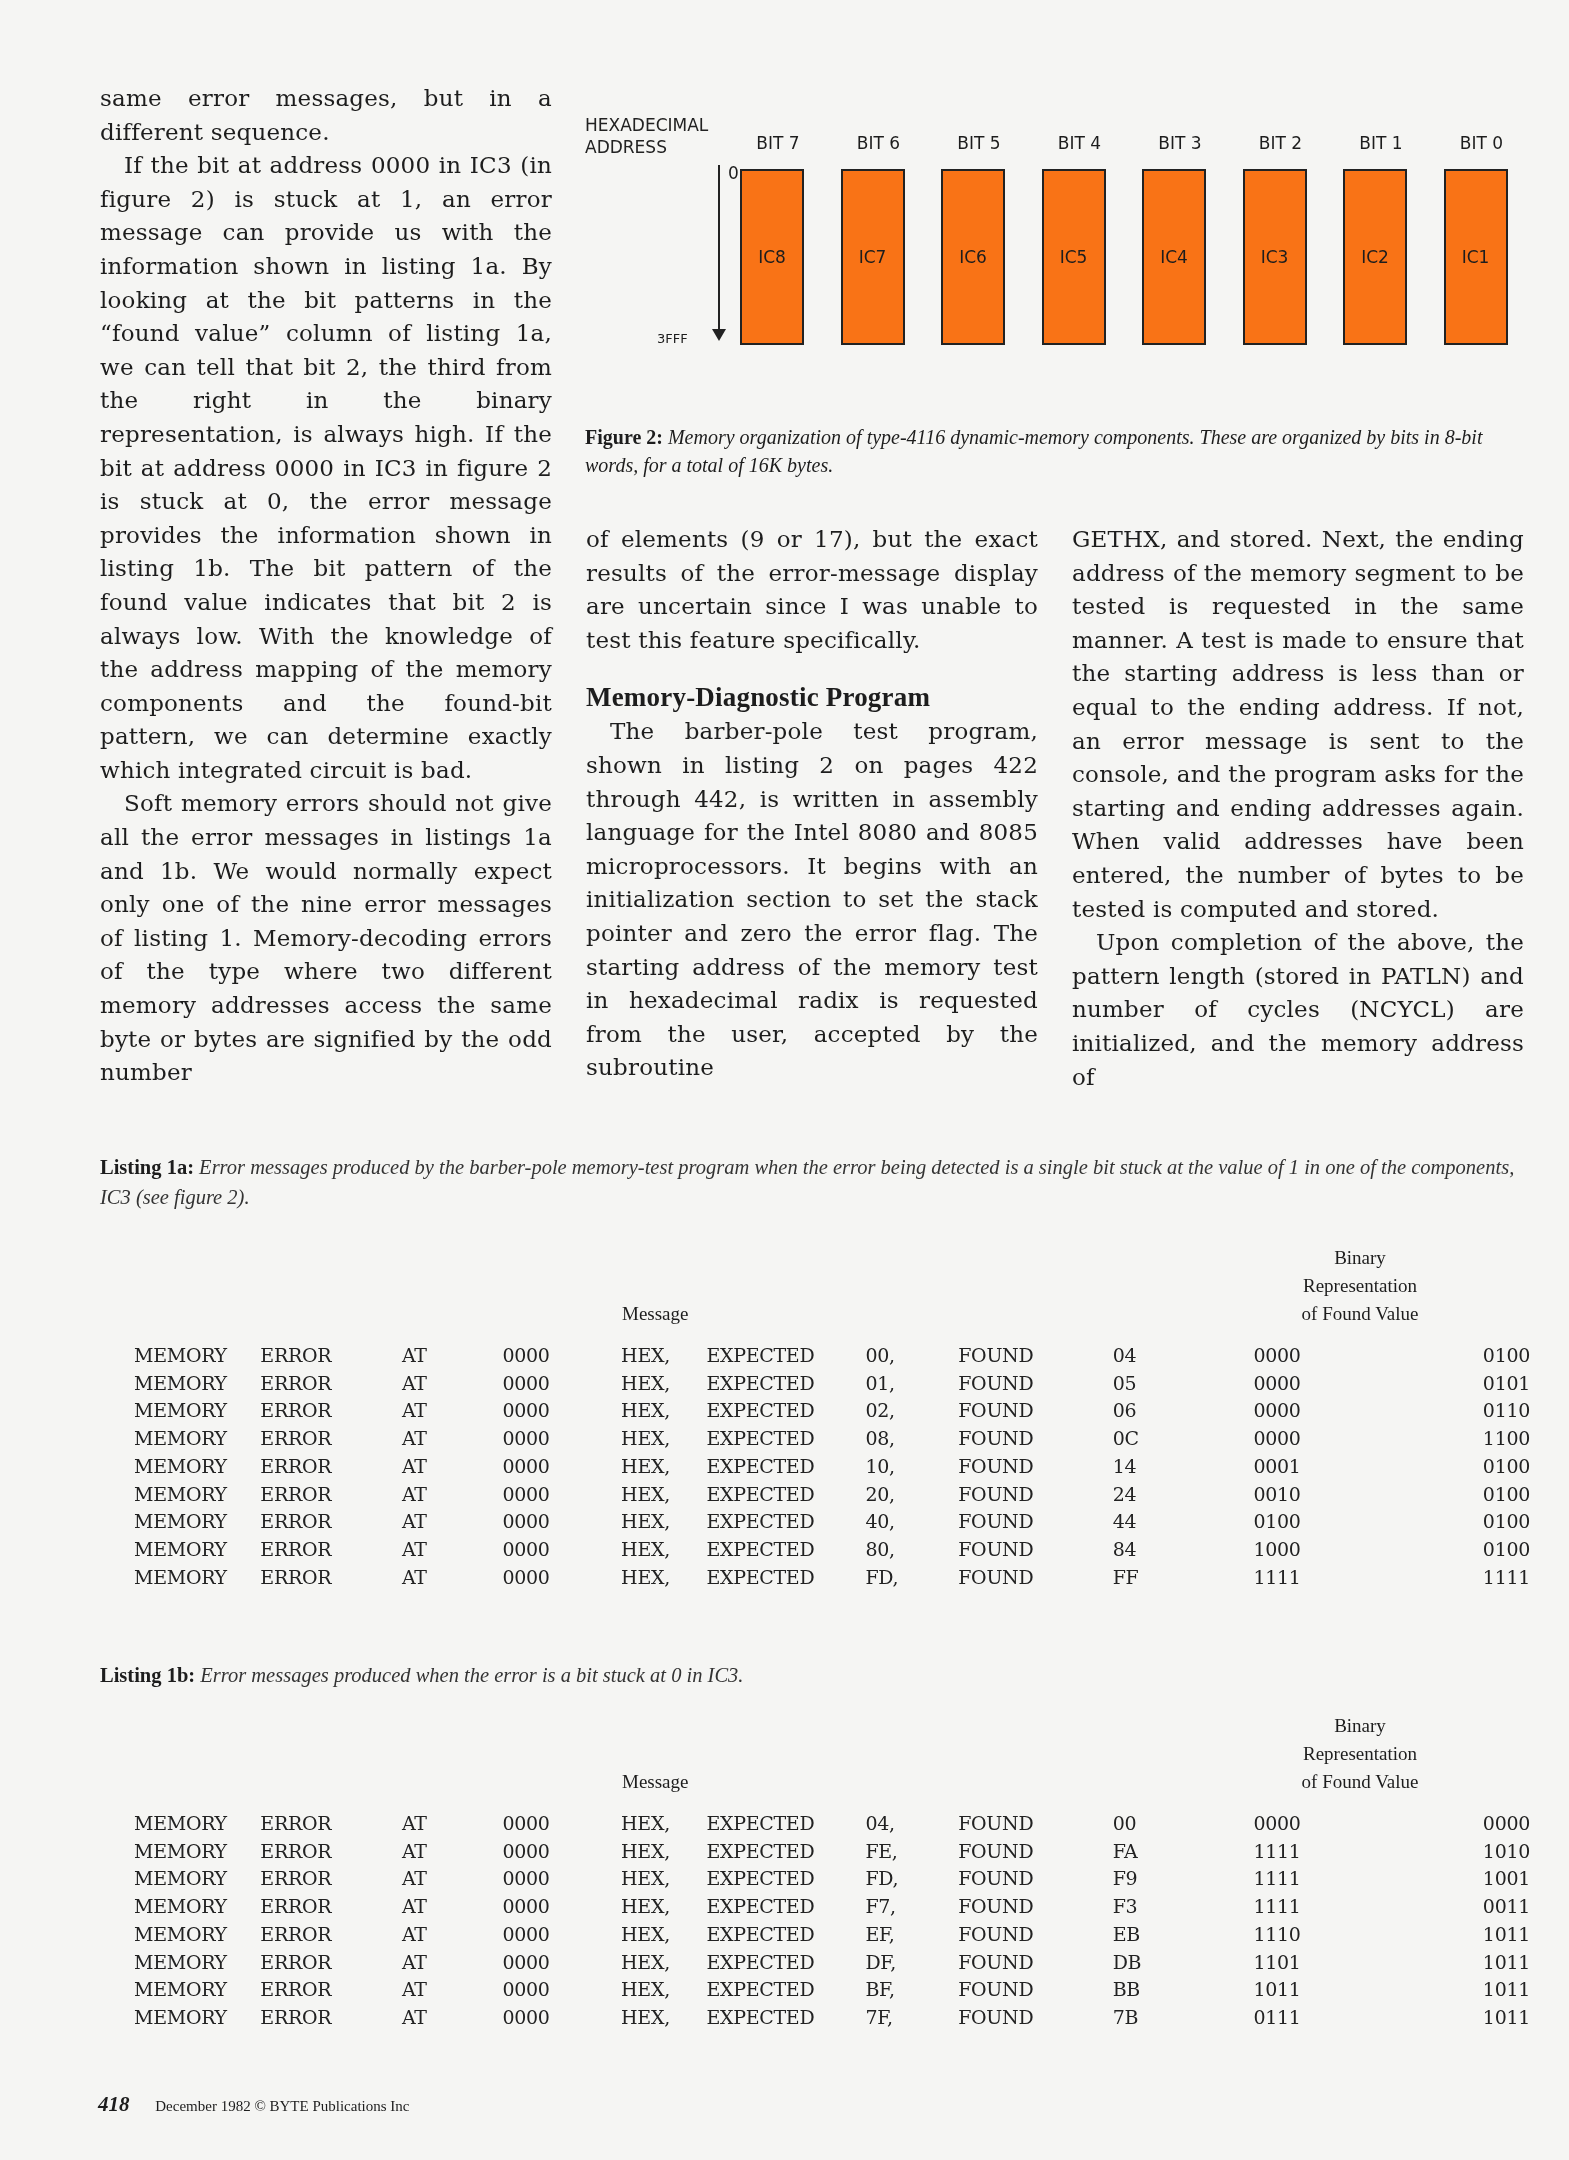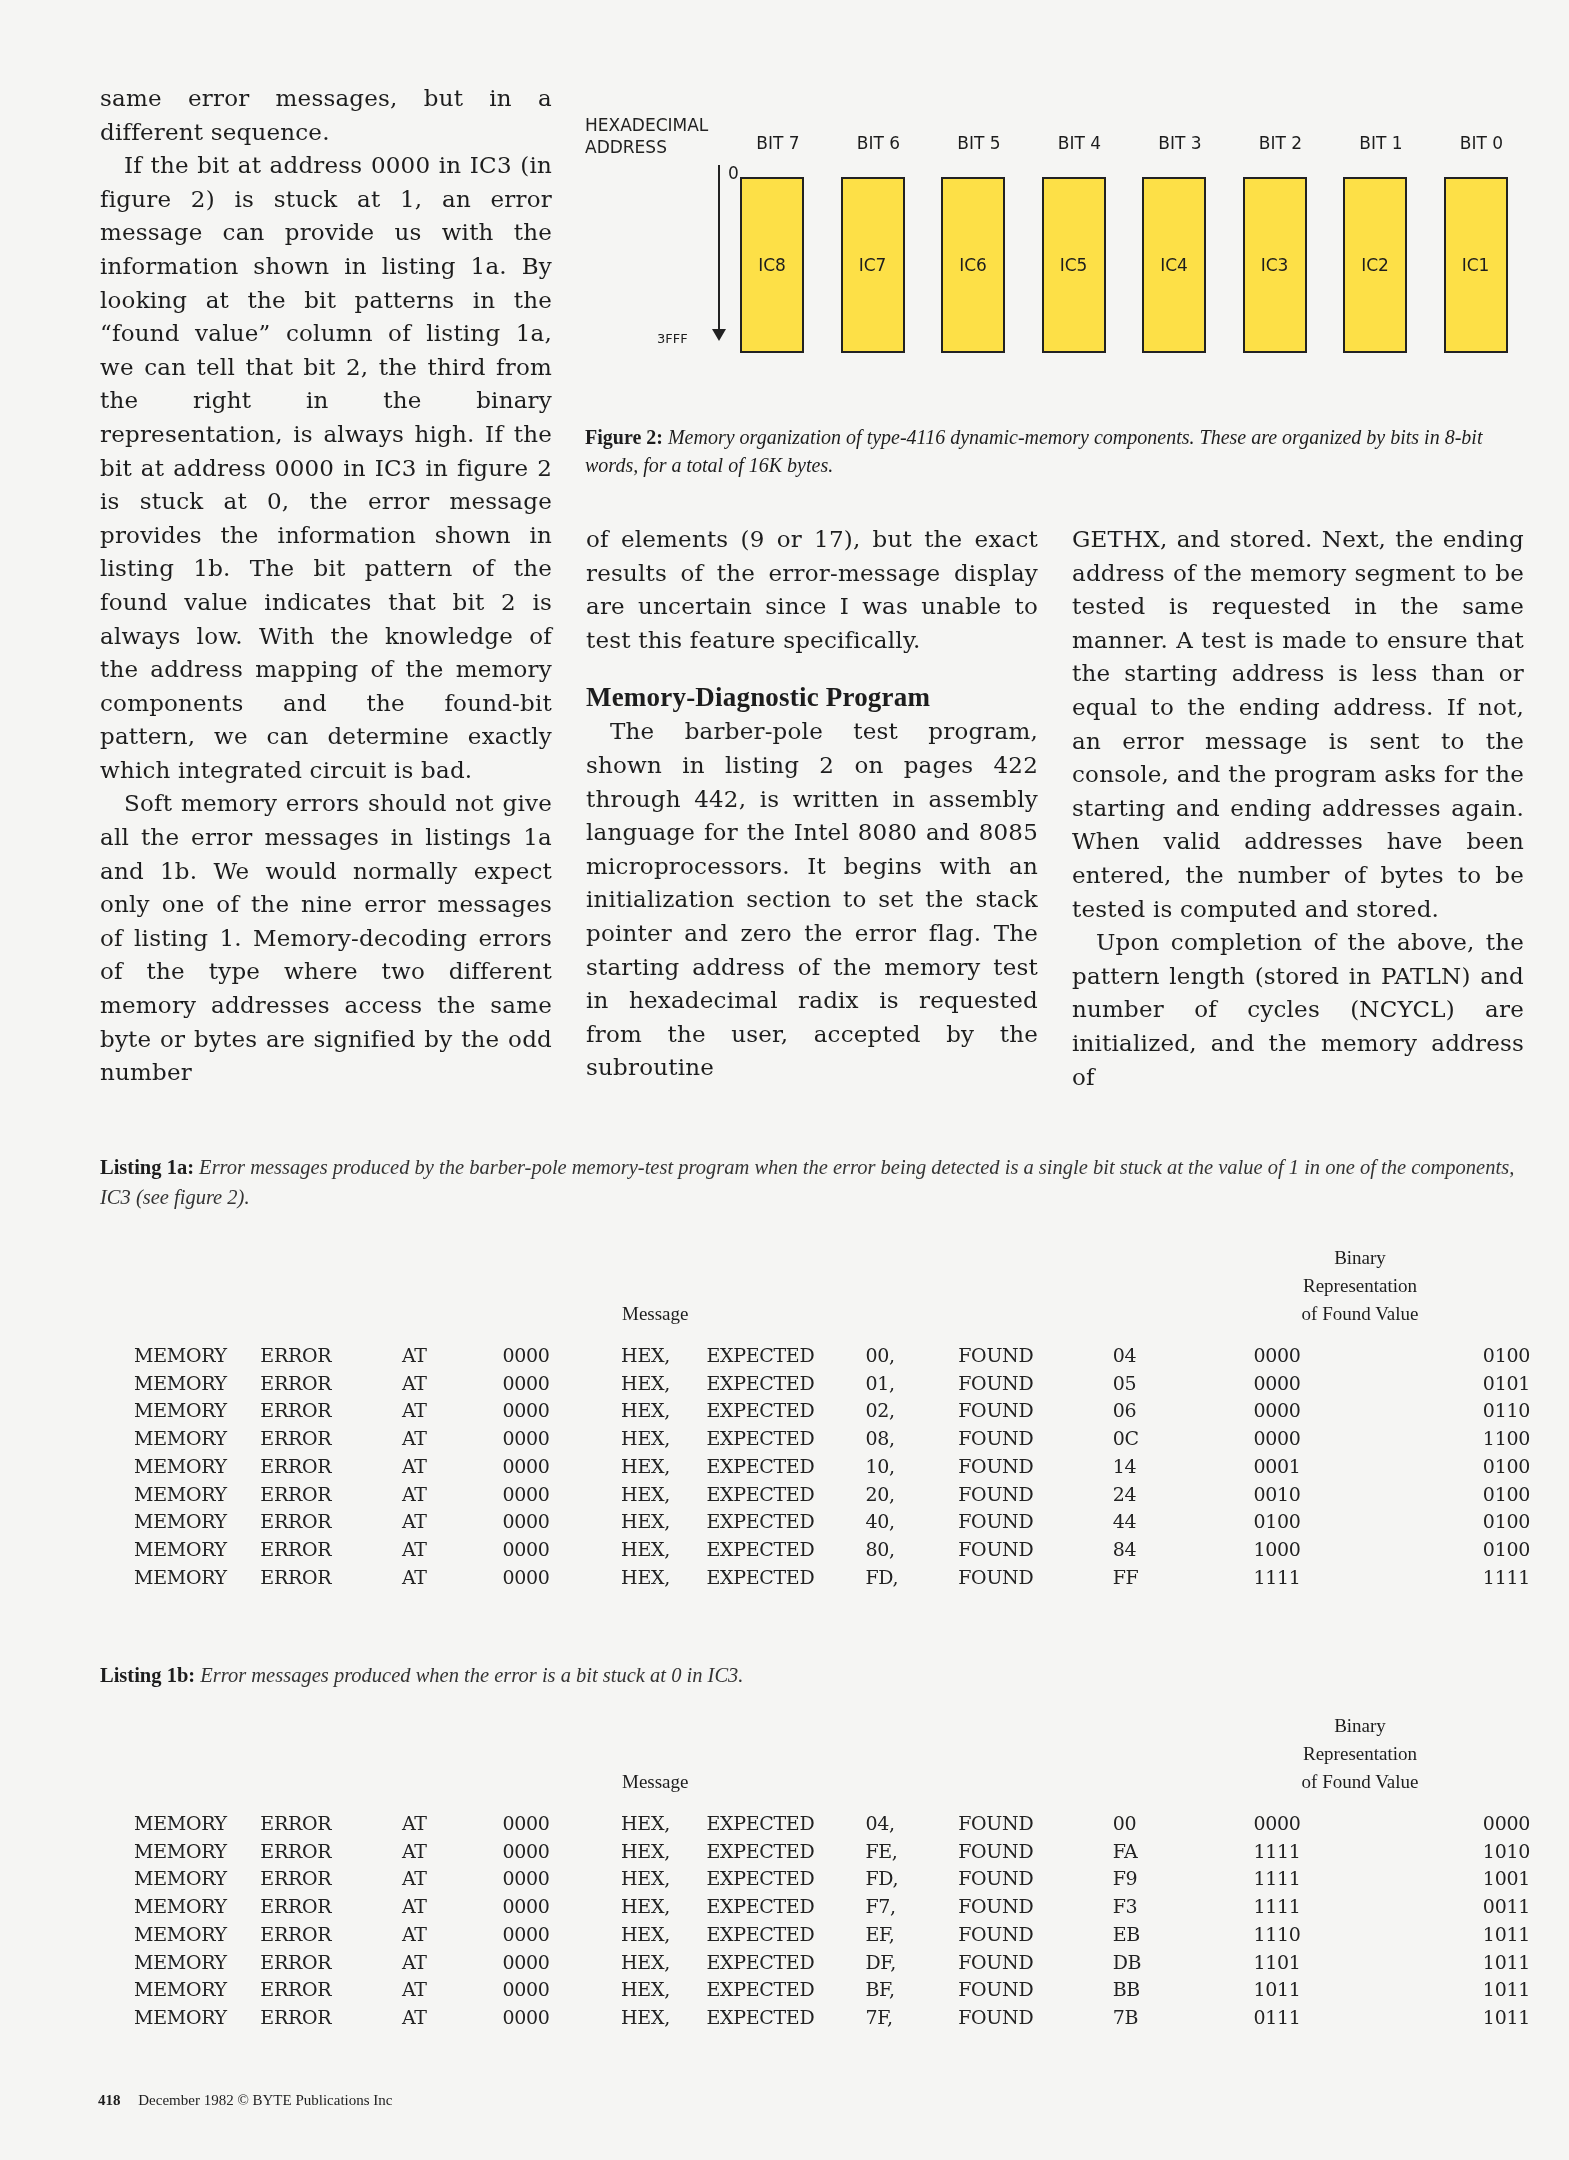--- a/index.html
+++ b/index.html
@@ -29,22 +29,22 @@
 
   
   #figure2 { position: absolute; left: 585px; top: 105px; width: 940px; height: 370px; }
   .fig-hdr {
     position: absolute; font-family: "DejaVu Sans", sans-serif; font-size: 17px;
     line-height: 22px; color: #222;
   }
   .fig-hdr.addr { left: 0; top: 9px; }
   .bit-label { position: absolute; top: 28px; font-family: "DejaVu Sans", sans-serif; font-size: 17px; width: 80px; text-align: center; }
   .ic-box {
-    position: absolute; top: 72px; width: 64px; height: 176px;
-    border: 2px solid #222; box-sizing: border-box; background: #fde047;
+    position: absolute; top: 64px; width: 64px; height: 176px;
+    border: 2px solid #222; box-sizing: border-box; background: #f97316;
     display: flex; align-items: center; justify-content: center;
     font-family: "DejaVu Sans", sans-serif; font-size: 17px;
   }
   .addr-arrow { position: absolute; left: 133px; top: 60px; width: 2px; height: 168px; background: #222; }
   .addr-arrow::after {
     content: ""; position: absolute; left: -6px; bottom: -8px;
     border-left: 7px solid transparent; border-right: 7px solid transparent; border-top: 12px solid #222;
   }
   .addr-start { position: absolute; left: 143px; top: 58px; font-family: "DejaVu Sans", sans-serif; font-size: 17px; }
   .addr-end { position: absolute; left: 72px; top: 226px; font-family: "DejaVu Sans", sans-serif; font-size: 13px; }
@@ -75,21 +75,21 @@
   .c7 { width: 156px; }
   .c8 { width: 143px; }
   .c9 { width: 190px; }
   .c10 { width: 90px; text-align: right; }
 
   #listing1a { top: 1152px; }
   #listing1b { top: 1660px; }
   #listing1b .hdr-row { margin-top: 10px; }
 
   .footer { position: absolute; left: 98px; top: 2092px; font-family: "Liberation Serif", serif; font-size: 15px; }
-  .footer .pg { font-weight: bold; font-size: 15px; margin-right: 14px; }
+  .footer .pg { font-weight: bold; font-size: 21px; margin-right: 22px; font-style: italic; }
 </style>
 </head>
 <body>
 
 <div id="col1" class="col">
   <p class="first">same error messages, but in a different sequence.</p>
   <p class="ind">If the bit at address 0000 in IC3 (in figure 2) is stuck at 1, an error message can provide us with the information shown in listing 1a. By looking at the bit patterns in the “found value” column of listing 1a, we can tell that bit 2, the third from the right in the binary representation, is always high. If the bit at address 0000 in IC3 in figure 2 is stuck at 0, the error message provides the information shown in listing 1b. The bit pattern of the found value indicates that bit 2 is always low. With the knowledge of the address mapping of the memory components and the found-bit pattern, we can determine exactly which integrated circuit is bad.</p>
   <p class="ind">Soft memory errors should not give all the error messages in listings 1a and 1b. We would normally expect only one of the nine error messages of listing 1. Memory-decoding errors of the type where two different memory addresses access the same byte or bytes are signified by the odd number</p>
 </div>
 

